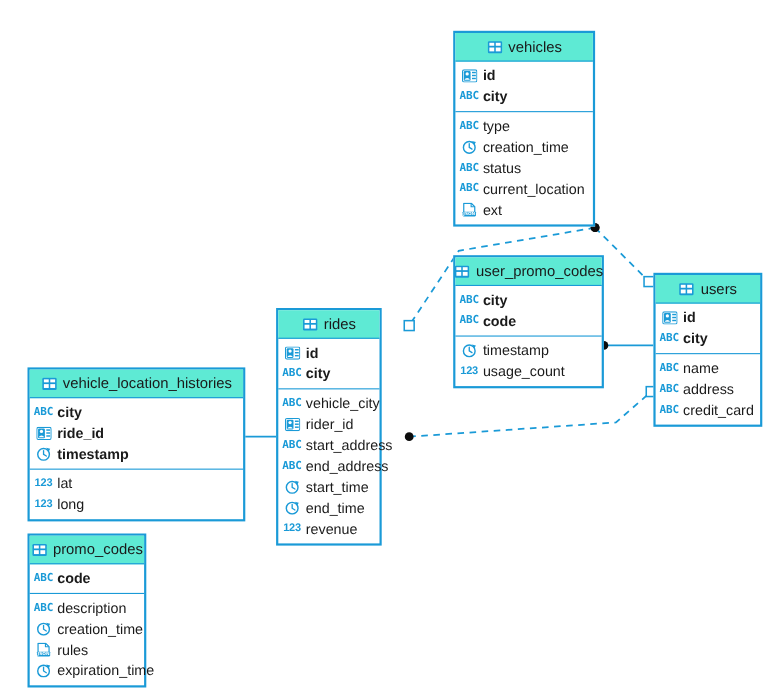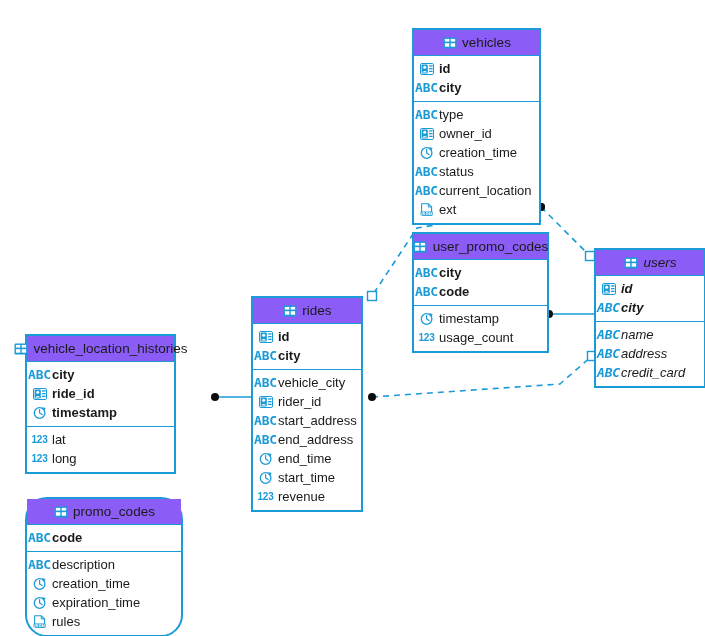--- a/index.html
+++ b/index.html
@@ -29,21 +29,21 @@
     position: absolute;
     box-sizing: border-box;
     border: 2px solid #1a9ad7;
     background: #ffffff;
     z-index: 5;
   }
   .tbl-header {
     box-sizing: border-box;
     height: 26px;
     border-bottom: 1.5px solid #1a9ad7;
-    background: #8b5cf6;
+    background: #5eead4;
     display: flex;
     align-items: center;
     justify-content: center;
     gap: 5px;
     font-size: 13.5px;
     color: #1a1a1a;
     padding: 0 6px;
   }
   .tbl-section {
     box-sizing: border-box;
@@ -75,21 +75,21 @@
   }
   .ico svg { display: block; }
   .num-ico {
     font-size: 10px;
     font-weight: bold;
     color: #1a9ad7;
     letter-spacing: -0.2px;
     line-height: 1;
   }
   .abc-ico {
-    font-size: 13px;
+    font-size: 10px;
     font-weight: bold;
     color: #1a9ad7;
     letter-spacing: -0.1px;
     line-height: 1;
     font-family: "DejaVu Sans Mono", monospace;
   }
 </style>
 </head>
 <body>
 
@@ -156,34 +156,20 @@
       </div>
       <div class="tbl-section">
         <div class="col-row">
           <span class="ico">
             <span class="abc-ico">ABC</span>
           </span>
           <span>type</span>
         </div>
         <div class="col-row">
           <span class="ico">
-            <svg width="14" height="12" viewBox="0 0 14 12">
-              <rect x="0.5" y="0.5" width="13" height="11" rx="1.4" fill="#ffffff" stroke="#1a9ad7" stroke-width="1"></rect>
-              <rect x="1.6" y="1.6" width="6.2" height="8.8" rx="1" fill="#1a9ad7"></rect>
-              <circle cx="4.7" cy="4.2" r="1.5" fill="#ffffff"></circle>
-              <path d="M2.3 9.6 a2.5 2.3 0 0 1 4.8 0 z" fill="#ffffff"></path>
-              <rect x="9.1" y="2.3" width="3.5" height="1.3" fill="#1a9ad7"></rect>
-              <rect x="9.1" y="5.0" width="3.5" height="1.3" fill="#1a9ad7"></rect>
-              <rect x="9.1" y="7.7" width="3.5" height="1.3" fill="#1a9ad7"></rect>
-            </svg>
-          </span>
-          <span>owner_id</span>
-        </div>
-        <div class="col-row">
-          <span class="ico">
             <svg width="14" height="13" viewBox="0 0 14 13">
               <circle cx="6.6" cy="7.0" r="5.3" fill="#ffffff" stroke="#1a9ad7" stroke-width="1.3"></circle>
               <path d="M6.6 3.6 V7.0 L9.1 8.6" fill="none" stroke="#1a9ad7" stroke-width="1.2" stroke-linecap="round"></path>
               <path d="M9.0 1.1 L12.6 2.0 L11.3 4.6 Z" fill="#1a9ad7"></path>
             </svg>
           </span>
           <span>creation_time</span>
         </div>
         <div class="col-row">
           <span class="ico">
@@ -249,21 +235,21 @@
           <span>timestamp</span>
         </div>
         <div class="col-row">
           <span class="ico">
             <span class="num-ico">123</span>
           </span>
           <span>usage_count</span>
         </div>
       </div>
     </div>
-    <div class="table-node" style="left: 594px; top: 248px; width: 112px; font-style: italic;">
+    <div class="table-node" style="left: 594px; top: 248px; width: 99px;">
       <div class="tbl-header">
         <span class="ico">
           <svg width="14" height="12" viewBox="0 0 14 12">
             <rect x="0.5" y="0.5" width="13" height="11" rx="1.2" fill="#1a9ad7"></rect>
             <rect x="1.9" y="1.9" width="4.4" height="2.7" fill="#ffffff"></rect>
             <rect x="7.7" y="1.9" width="4.4" height="2.7" fill="#ffffff"></rect>
             <rect x="1.9" y="6.2" width="4.4" height="3.5" fill="#ffffff"></rect>
             <rect x="7.7" y="6.2" width="4.4" height="3.5" fill="#ffffff"></rect>
           </svg>
         </span>
@@ -305,21 +291,21 @@
           <span>address</span>
         </div>
         <div class="col-row">
           <span class="ico">
             <span class="abc-ico">ABC</span>
           </span>
           <span>credit_card</span>
         </div>
       </div>
     </div>
-    <div class="table-node" style="left: 251px; top: 296px; width: 112px;">
+    <div class="table-node" style="left: 251px; top: 280px; width: 96px;">
       <div class="tbl-header">
         <span class="ico">
           <svg width="14" height="12" viewBox="0 0 14 12">
             <rect x="0.5" y="0.5" width="13" height="11" rx="1.2" fill="#1a9ad7"></rect>
             <rect x="1.9" y="1.9" width="4.4" height="2.7" fill="#ffffff"></rect>
             <rect x="7.7" y="1.9" width="4.4" height="2.7" fill="#ffffff"></rect>
             <rect x="1.9" y="6.2" width="4.4" height="3.5" fill="#ffffff"></rect>
             <rect x="7.7" y="6.2" width="4.4" height="3.5" fill="#ffffff"></rect>
           </svg>
         </span>
@@ -381,41 +367,41 @@
           <span>end_address</span>
         </div>
         <div class="col-row">
           <span class="ico">
             <svg width="14" height="13" viewBox="0 0 14 13">
               <circle cx="6.6" cy="7.0" r="5.3" fill="#ffffff" stroke="#1a9ad7" stroke-width="1.3"></circle>
               <path d="M6.6 3.6 V7.0 L9.1 8.6" fill="none" stroke="#1a9ad7" stroke-width="1.2" stroke-linecap="round"></path>
               <path d="M9.0 1.1 L12.6 2.0 L11.3 4.6 Z" fill="#1a9ad7"></path>
             </svg>
           </span>
+          <span>start_time</span>
+        </div>
+        <div class="col-row">
+          <span class="ico">
+            <svg width="14" height="13" viewBox="0 0 14 13">
+              <circle cx="6.6" cy="7.0" r="5.3" fill="#ffffff" stroke="#1a9ad7" stroke-width="1.3"></circle>
+              <path d="M6.6 3.6 V7.0 L9.1 8.6" fill="none" stroke="#1a9ad7" stroke-width="1.2" stroke-linecap="round"></path>
+              <path d="M9.0 1.1 L12.6 2.0 L11.3 4.6 Z" fill="#1a9ad7"></path>
+            </svg>
+          </span>
           <span>end_time</span>
         </div>
         <div class="col-row">
           <span class="ico">
-            <svg width="14" height="13" viewBox="0 0 14 13">
-              <circle cx="6.6" cy="7.0" r="5.3" fill="#ffffff" stroke="#1a9ad7" stroke-width="1.3"></circle>
-              <path d="M6.6 3.6 V7.0 L9.1 8.6" fill="none" stroke="#1a9ad7" stroke-width="1.2" stroke-linecap="round"></path>
-              <path d="M9.0 1.1 L12.6 2.0 L11.3 4.6 Z" fill="#1a9ad7"></path>
-            </svg>
-          </span>
-          <span>start_time</span>
-        </div>
-        <div class="col-row">
-          <span class="ico">
             <span class="num-ico">123</span>
           </span>
           <span>revenue</span>
         </div>
       </div>
     </div>
-    <div class="table-node" style="left: 25px; top: 334px; width: 151px;">
+    <div class="table-node" style="left: 25px; top: 334px; width: 198px;">
       <div class="tbl-header">
         <span class="ico">
           <svg width="14" height="12" viewBox="0 0 14 12">
             <rect x="0.5" y="0.5" width="13" height="11" rx="1.2" fill="#1a9ad7"></rect>
             <rect x="1.9" y="1.9" width="4.4" height="2.7" fill="#ffffff"></rect>
             <rect x="7.7" y="1.9" width="4.4" height="2.7" fill="#ffffff"></rect>
             <rect x="1.9" y="6.2" width="4.4" height="3.5" fill="#ffffff"></rect>
             <rect x="7.7" y="6.2" width="4.4" height="3.5" fill="#ffffff"></rect>
           </svg>
         </span>
@@ -461,21 +447,21 @@
           <span>lat</span>
         </div>
         <div class="col-row">
           <span class="ico">
             <span class="num-ico">123</span>
           </span>
           <span>long</span>
         </div>
       </div>
     </div>
-    <div class="table-node" style="left: 25px; top: 497px; width: 158px; border-radius: 22px;">
+    <div class="table-node" style="left: 25px; top: 485px; width: 108px;">
       <div class="tbl-header">
         <span class="ico">
           <svg width="14" height="12" viewBox="0 0 14 12">
             <rect x="0.5" y="0.5" width="13" height="11" rx="1.2" fill="#1a9ad7"></rect>
             <rect x="1.9" y="1.9" width="4.4" height="2.7" fill="#ffffff"></rect>
             <rect x="7.7" y="1.9" width="4.4" height="2.7" fill="#ffffff"></rect>
             <rect x="1.9" y="6.2" width="4.4" height="3.5" fill="#ffffff"></rect>
             <rect x="7.7" y="6.2" width="4.4" height="3.5" fill="#ffffff"></rect>
           </svg>
         </span>
@@ -502,33 +488,33 @@
               <circle cx="6.6" cy="7.0" r="5.3" fill="#ffffff" stroke="#1a9ad7" stroke-width="1.3"></circle>
               <path d="M6.6 3.6 V7.0 L9.1 8.6" fill="none" stroke="#1a9ad7" stroke-width="1.2" stroke-linecap="round"></path>
               <path d="M9.0 1.1 L12.6 2.0 L11.3 4.6 Z" fill="#1a9ad7"></path>
             </svg>
           </span>
           <span>creation_time</span>
         </div>
         <div class="col-row">
           <span class="ico">
             <svg width="14" height="13" viewBox="0 0 14 13">
-              <circle cx="6.6" cy="7.0" r="5.3" fill="#ffffff" stroke="#1a9ad7" stroke-width="1.3"></circle>
-              <path d="M6.6 3.6 V7.0 L9.1 8.6" fill="none" stroke="#1a9ad7" stroke-width="1.2" stroke-linecap="round"></path>
-              <path d="M9.0 1.1 L12.6 2.0 L11.3 4.6 Z" fill="#1a9ad7"></path>
-            </svg>
-          </span>
-          <span>expiration_time</span>
-        </div>
-        <div class="col-row">
-          <span class="ico">
-            <svg width="14" height="13" viewBox="0 0 14 13">
               <path d="M1.6 0.8 H8.4 L11.6 3.9 V12.2 H1.6 Z" fill="#ffffff" stroke="#1a9ad7" stroke-width="1.1" stroke-linejoin="round"></path>
               <path d="M8.3 0.9 V4.0 H11.5" fill="none" stroke="#1a9ad7" stroke-width="1"></path>
               <rect x="0.6" y="8.4" width="12" height="4.2" rx="0.6" fill="#1a9ad7"></rect>
               <text x="6.6" y="11.9" font-size="3.9" font-family="DejaVu Sans, sans-serif" fill="#ffffff" text-anchor="middle" font-weight="bold">JSON</text>
             </svg>
           </span>
           <span>rules</span>
         </div>
+        <div class="col-row">
+          <span class="ico">
+            <svg width="14" height="13" viewBox="0 0 14 13">
+              <circle cx="6.6" cy="7.0" r="5.3" fill="#ffffff" stroke="#1a9ad7" stroke-width="1.3"></circle>
+              <path d="M6.6 3.6 V7.0 L9.1 8.6" fill="none" stroke="#1a9ad7" stroke-width="1.2" stroke-linecap="round"></path>
+              <path d="M9.0 1.1 L12.6 2.0 L11.3 4.6 Z" fill="#1a9ad7"></path>
+            </svg>
+          </span>
+          <span>expiration_time</span>
+        </div>
       </div>
     </div>
   </div>
 
 </body></html>

